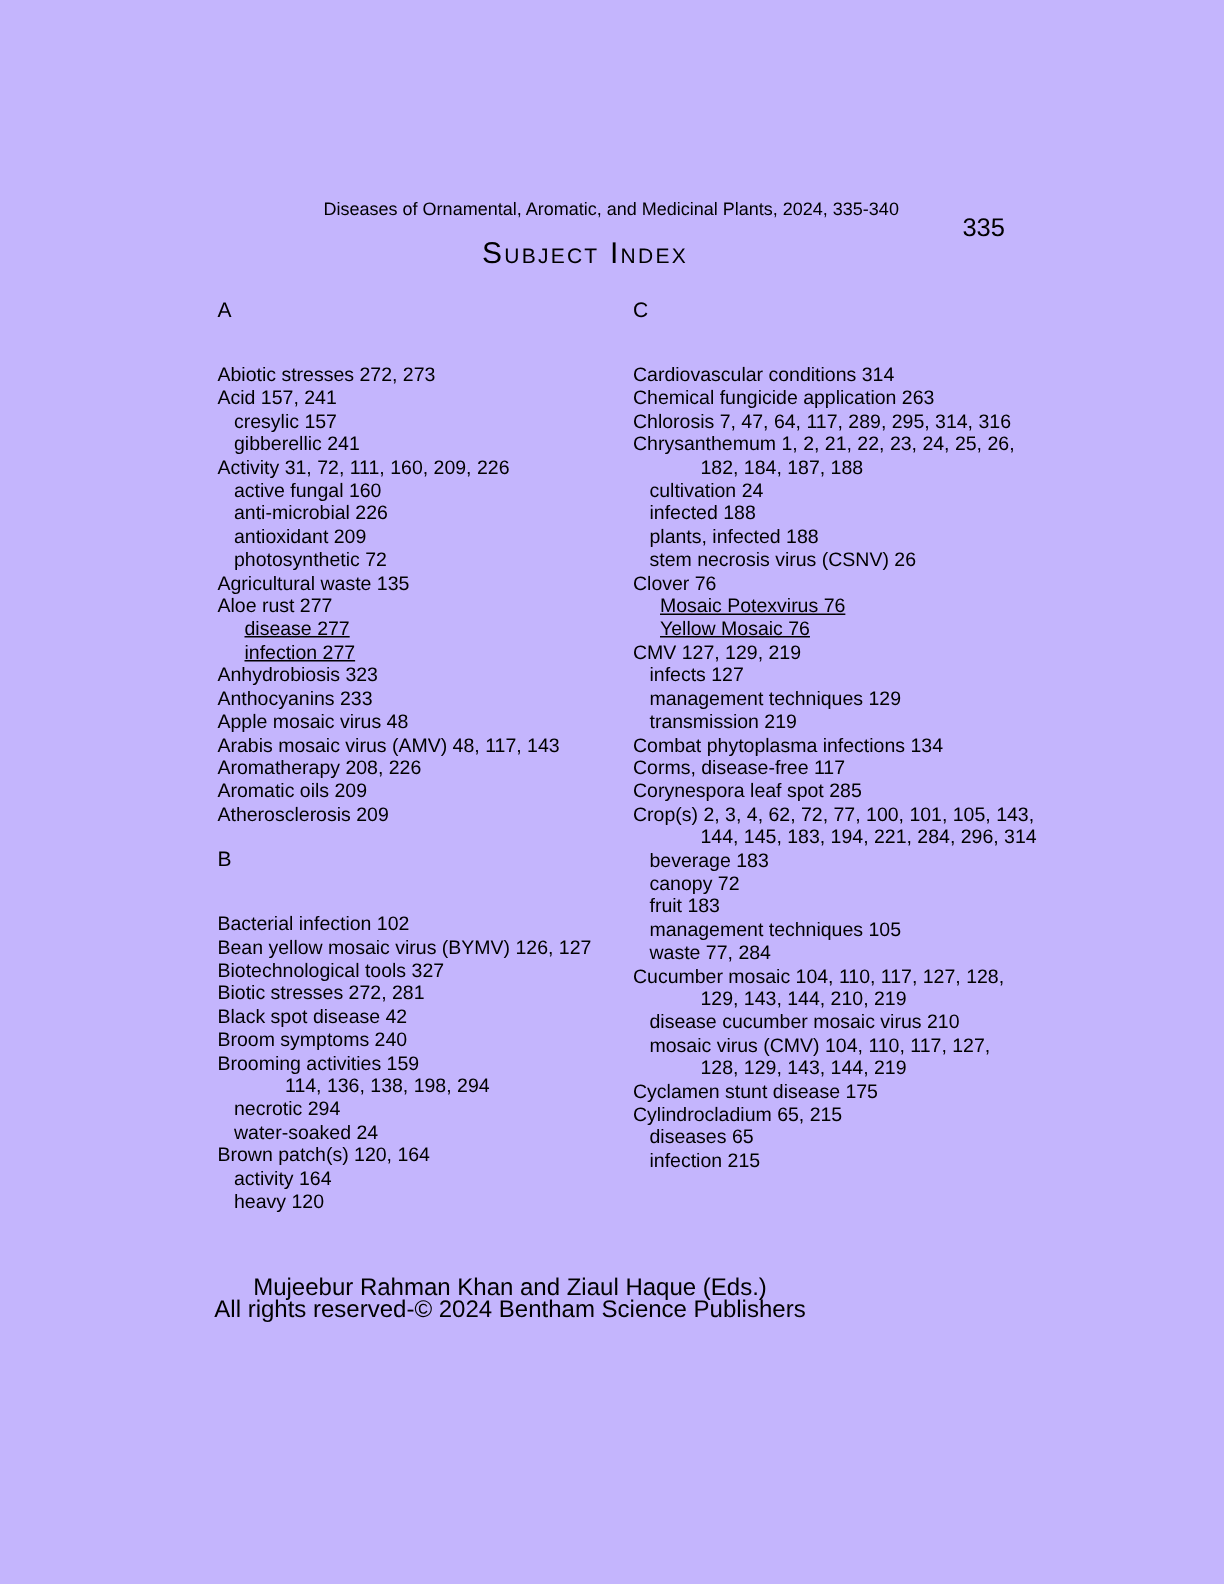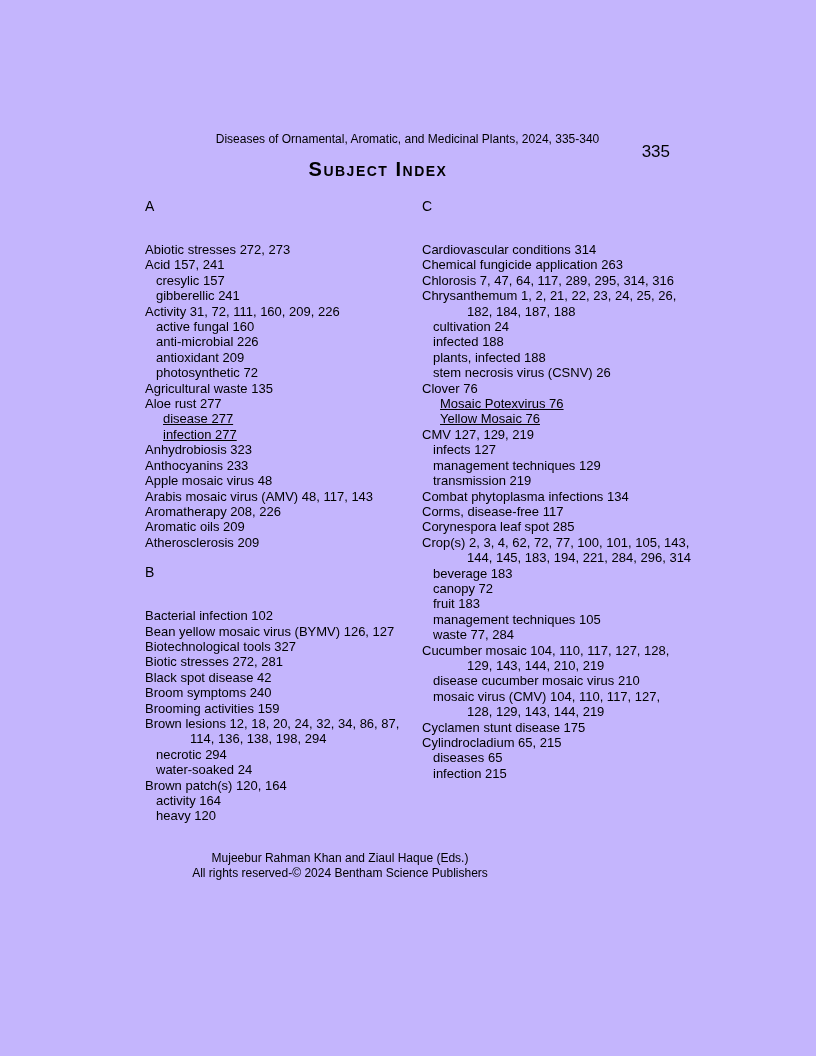--- a/index.html
+++ b/index.html
@@ -30,27 +30,26 @@
     position: absolute;
     top: 144px;
     right: 146px;
     font-size: 17px;
     line-height: 15px;
     text-align: right;
   }
   .doc-title {
     position: absolute;
     top: 158px;
-    left: 0;
+    left: 12px;
     width: 756px;
     text-align: center;
     font-size: 20px;
     font-variant: small-caps;
     letter-spacing: 1.5px;
-    font-weight: bold;
   }
   .columns {
     position: absolute;
     top: 198px;
     left: 145px;
     width: 545px;
     display: flex;
   }
   .col {
     width: 268px;
@@ -76,21 +75,21 @@
   .entry.i0 { padding-left: 0; }
   .entry.i1 { padding-left: 11px; }
   .entry.i2 { padding-left: 18px; text-decoration: underline; }
   .entry.i3 { padding-left: 45px; }
   .page-footer {
     position: absolute;
     top: 851px;
     left: 0;
     width: 680px;
     text-align: center;
-    font-size: 12px;
+    font-size: 16px;
     line-height: 15px;
   }
 </style>
 </head>
 <body>
 
 <div class="page">
 
   <div class="running-header">Diseases of Ornamental, Aromatic, and Medicinal Plants, 2024, 335-340</div>
 
@@ -125,21 +124,20 @@
         </section>
         <section class="index-section">
           <div class="letter">B</div>
           <div class="entry i0">Bacterial infection 102</div>
           <div class="entry i0">Bean yellow mosaic virus (BYMV) 126, 127</div>
           <div class="entry i0">Biotechnological tools 327</div>
           <div class="entry i0">Biotic stresses 272, 281</div>
           <div class="entry i0">Black spot disease 42</div>
           <div class="entry i0">Broom symptoms 240</div>
           <div class="entry i0">Brooming activities 159</div>
-          <div class="entry i0">Brown lesions 12, 18, 20, 24, 32, 34, 86, 87,</div>
           <div class="entry i3">114, 136, 138, 198, 294</div>
           <div class="entry i1">necrotic 294</div>
           <div class="entry i1">water-soaked 24</div>
           <div class="entry i0">Brown patch(s) 120, 164</div>
           <div class="entry i1">activity 164</div>
           <div class="entry i1">heavy 120</div>
         </section>
       </div>
     <div class="col">
         <section class="index-section">

